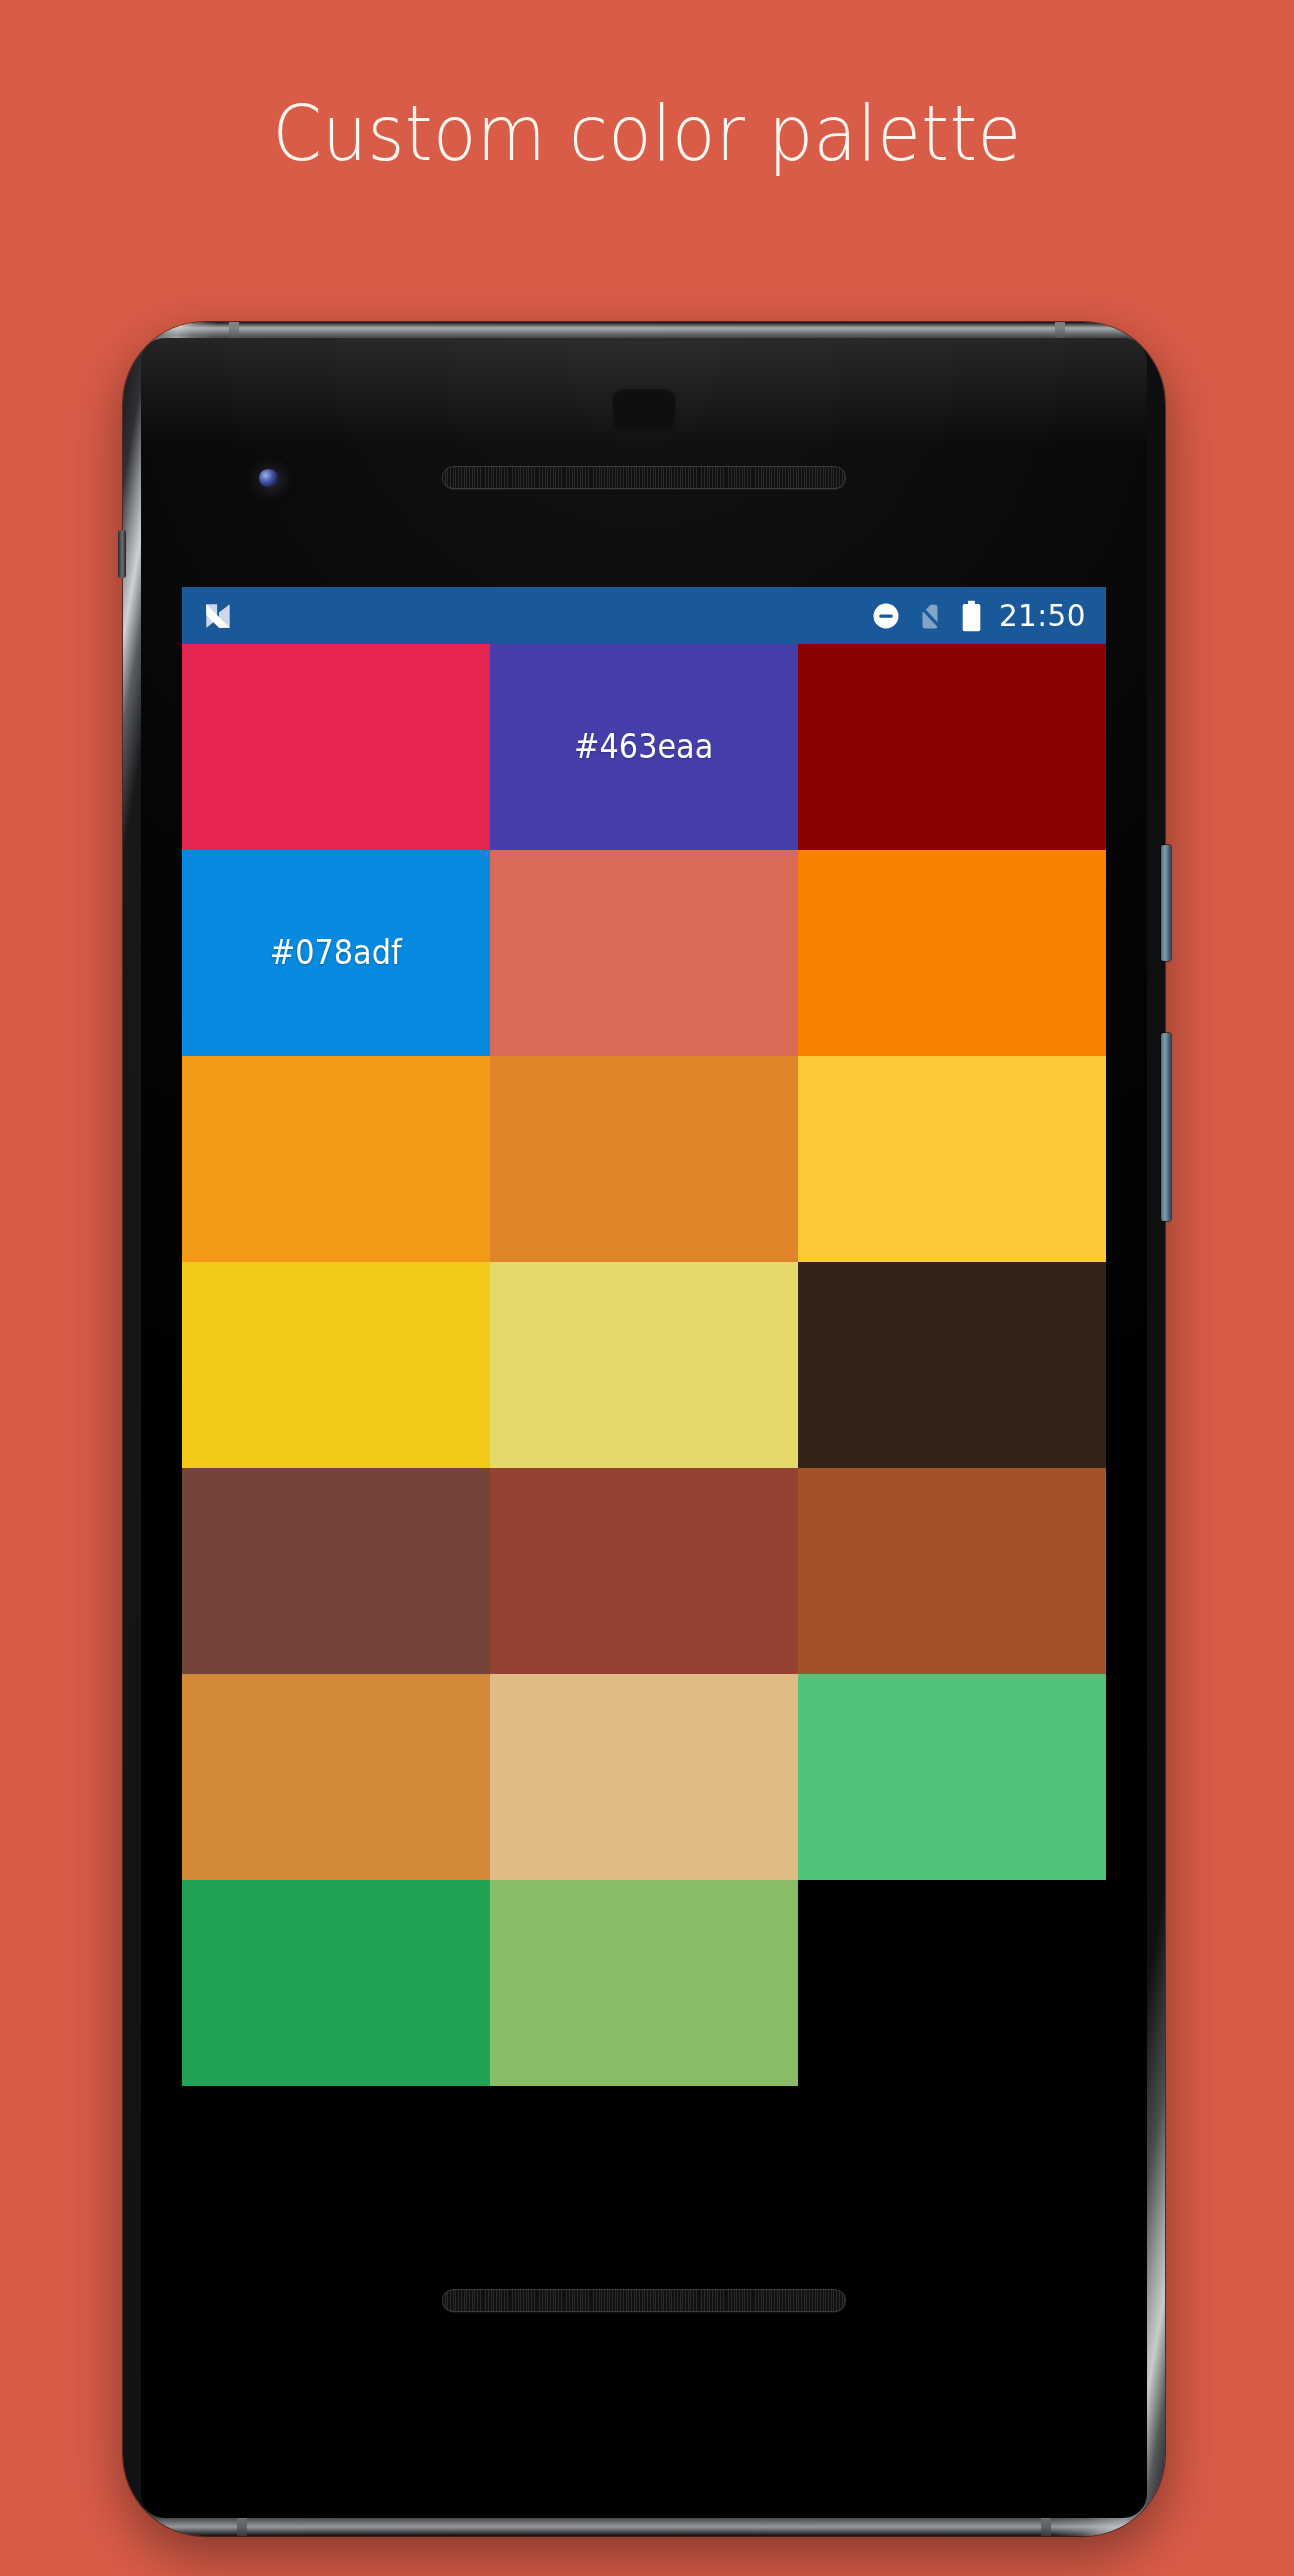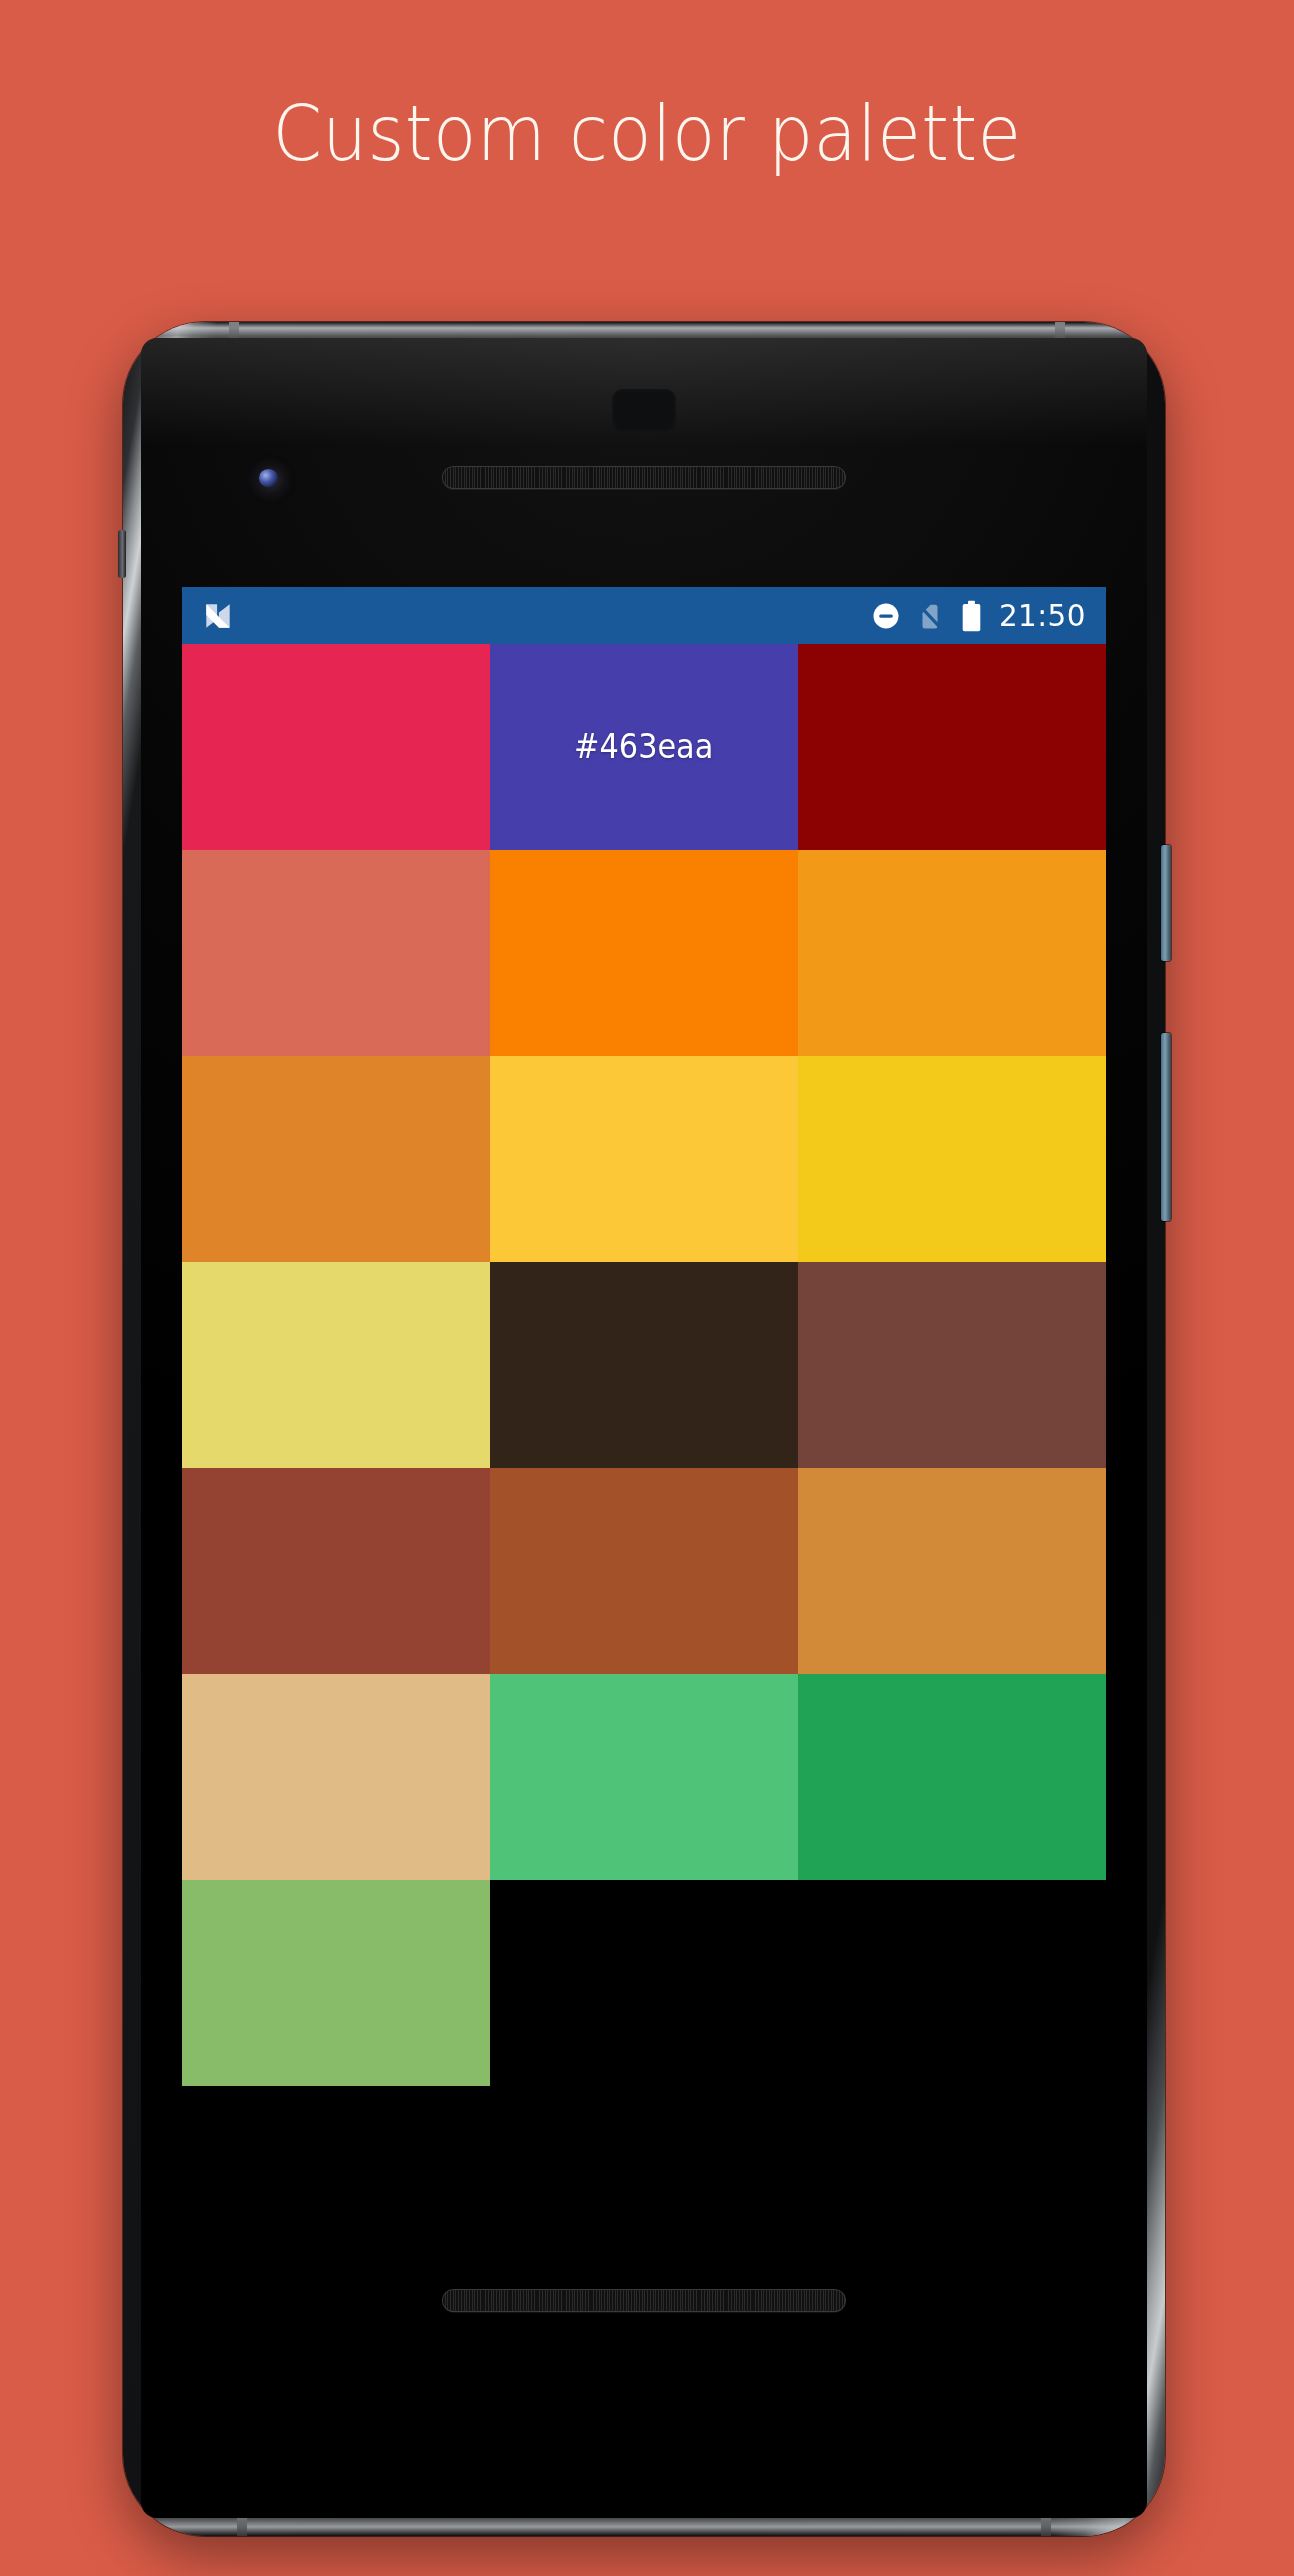--- a/index.html
+++ b/index.html
@@ -94,21 +94,21 @@
   .antenna-bl { left: 114px; bottom: 0; height: 27px; }
   .antenna-br { right: 114px; bottom: 0; height: 27px; }
 
   
   .phone-glass {
     position: absolute;
     left: 18px;
     right: 18px;
     top: 16px;
     bottom: 18px;
-    border-radius: 16px;
+    border-radius: 24px;
     background:
       radial-gradient(130% 55% at 50% 0%, #131313 0%, #050505 55%, #000 100%),
       #000;
     overflow: hidden;
   }
   .glass-sheen {
     position: absolute;
     left: 0; right: 0; top: 0; height: 107px;
     background: linear-gradient(180deg, rgba(255,255,255,0.11), rgba(255,255,255,0.0));
     pointer-events: none;
@@ -328,20 +328,23 @@
           <span class="status-time">21:50</span>
         </div>
       </div>
 
       <div class="color-grid" id="color-grid">
           <div class="swatch" style="background: rgb(230, 37, 83);"></div>
           <div class="swatch" style="background: rgb(70, 62, 170);">
             <span class="swatch-label">#463eaa</span>
           </div>
           <div class="swatch" style="background: rgb(140, 2, 2);"></div>
+          <div class="swatch" style="background: rgb(7, 138, 223);">
+            <span class="swatch-label">#078adf</span>
+          </div>
           <div class="swatch" style="background: rgb(217, 106, 87);"></div>
           <div class="swatch" style="background: rgb(250, 128, 0);"></div>
           <div class="swatch" style="background: rgb(242, 154, 23);"></div>
           <div class="swatch" style="background: rgb(224, 132, 41);"></div>
           <div class="swatch" style="background: rgb(253, 200, 55);"></div>
           <div class="swatch" style="background: rgb(243, 201, 26);"></div>
           <div class="swatch" style="background: rgb(228, 217, 106);"></div>
           <div class="swatch" style="background: rgb(51, 36, 26);"></div>
           <div class="swatch" style="background: rgb(116, 68, 58);"></div>
           <div class="swatch" style="background: rgb(148, 66, 49);"></div>

